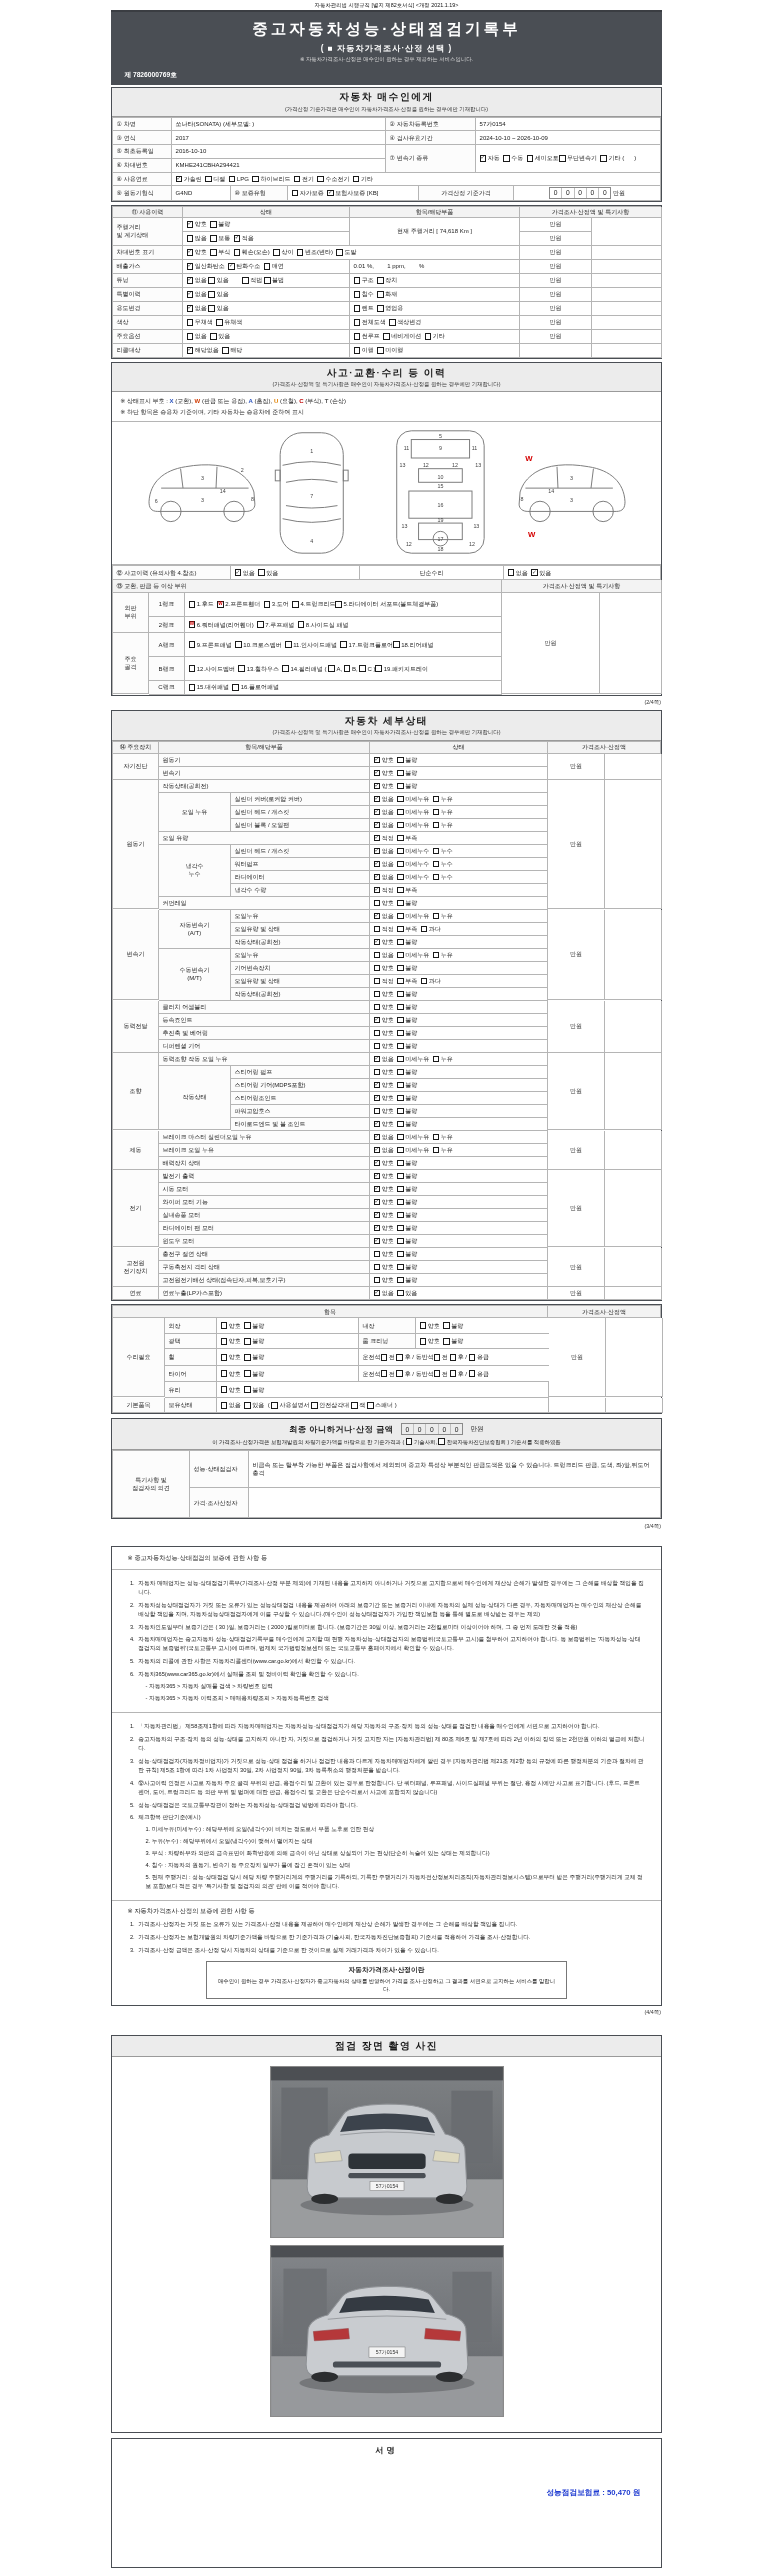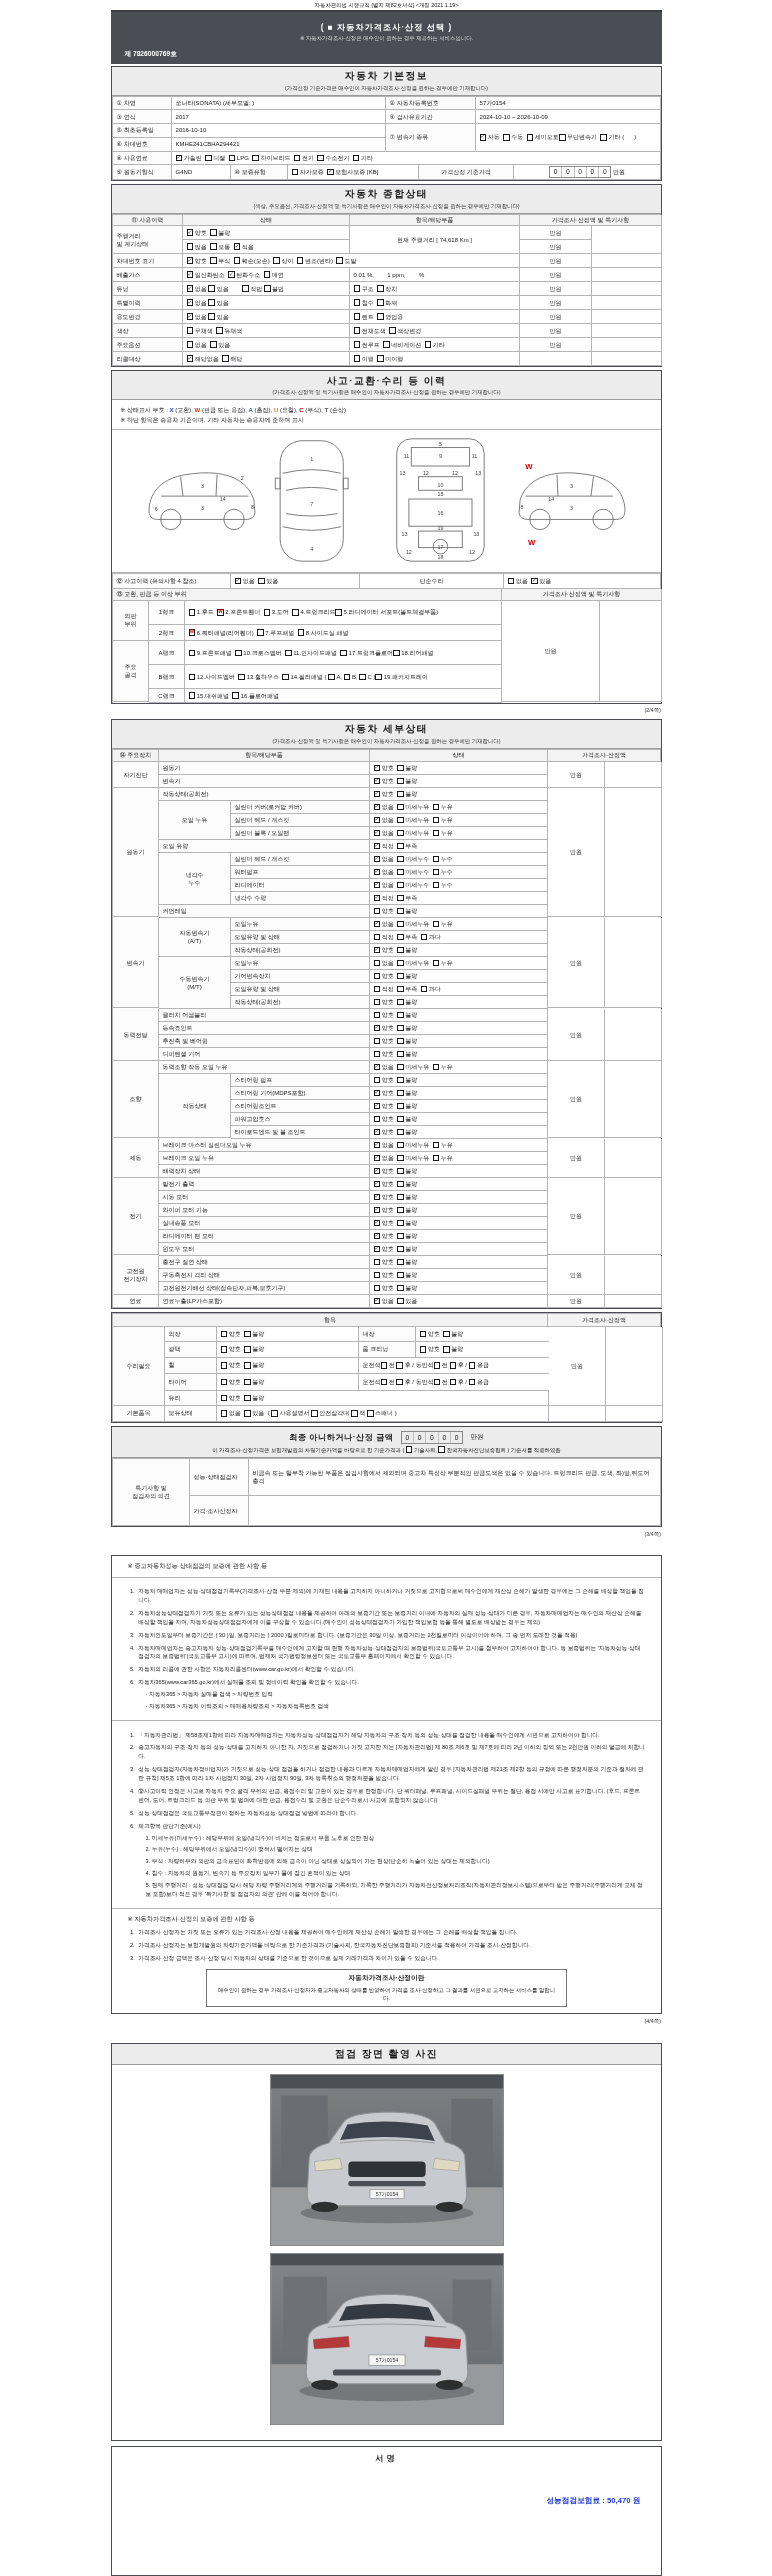--- a/index.html
+++ b/index.html
@@ -65,28 +65,29 @@
   .insurance{position:absolute;right:20.6px;top:49px;font-size:7.7px;font-weight:bold;color:#1f3bd1;}
 </style>
 </head>
 <body>
 
 <div class="page">
 
   <div class="form-ref">자동차관리법 시행규칙 [별지 제82호서식] &lt;개정 2021.1.19&gt;</div>
 
   <div class="hero">
+    <div class="hero-title">중고자동차성능·상태점검기록부</div>
     <div class="hero-sub">( ■ 자동차가격조사·산정 선택 )</div>
     <div class="hero-note">※ 자동차가격조사·산정은 매수인이 원하는 경우 제공하는 서비스입니다.</div>
     <div class="hero-docno">제 7826000769호</div>
   </div>
 
   <section class="sec" style="margin-top:2.1px">
     <div class="sec-head">
-      <div class="sec-title">자동차 기본정보</div>
+      <div class="sec-title">자동차 매수인에게</div>
       <div class="sec-note">(가격산정 기준가격은 매수인이 자동차가격조사·산정을 원하는 경우에만 기재합니다)</div>
     </div>
     <div id="basic-body">
         <div class="tbl">
           <div class="tr" style="height:13.4px">
             <div class="td lab" style="width:59px">① 차명</div>
             <div class="td " style="width:214px">쏘나타(SONATA) (세부모델: )</div>
             <div class="td lab" style="width:90px">② 자동차등록번호</div>
             <div class="td " style="width:185px">57가0154</div>
           </div>
@@ -120,24 +121,20 @@
             <div class="td lab" style="width:57px">⑩ 보증유형</div>
             <div class="td opt" style="width:131px"><span class="cb"></span>자가보증  <span class="cb on"></span>보험사보증 [KB]</div>
             <div class="td lab ctr" style="width:95px">가격산정 기준가격</div>
             <div class="td ctr" style="width:147px"><span class="digits"><span class="digit">0</span><span class="digit">0</span><span class="digit">0</span><span class="digit">0</span><span class="digit">0</span></span>&nbsp;만원</div>
           </div>
         </div>
       </div>
   </section>
 
   <section class="sec">
-    <div class="sec-head">
-      <div class="sec-title">자동차 종합상태</div>
-      <div class="sec-note">(색상, 주요옵션, 가격조사·산정액 및 특기사항은 매수인이 자동차가격조사·산정을 원하는 경우에만 기재합니다)</div>
-    </div>
     <div id="overall-body">
         <div class="tbl">
           <div class="tr" style="height:11.3px">
             <div class="td hd ctr" style="width:70px">⑪ 사용이력</div>
             <div class="td hd ctr" style="width:167px">상태</div>
             <div class="td hd ctr" style="width:170px">항목/해당부품</div>
             <div class="td hd ctr" style="width:142px">가격조사·산정액 및 특기사항</div>
           </div>
           <div class="tr" style="height:28px">
             <div class="td lab" style="width:70px;height:28px">주행거리

